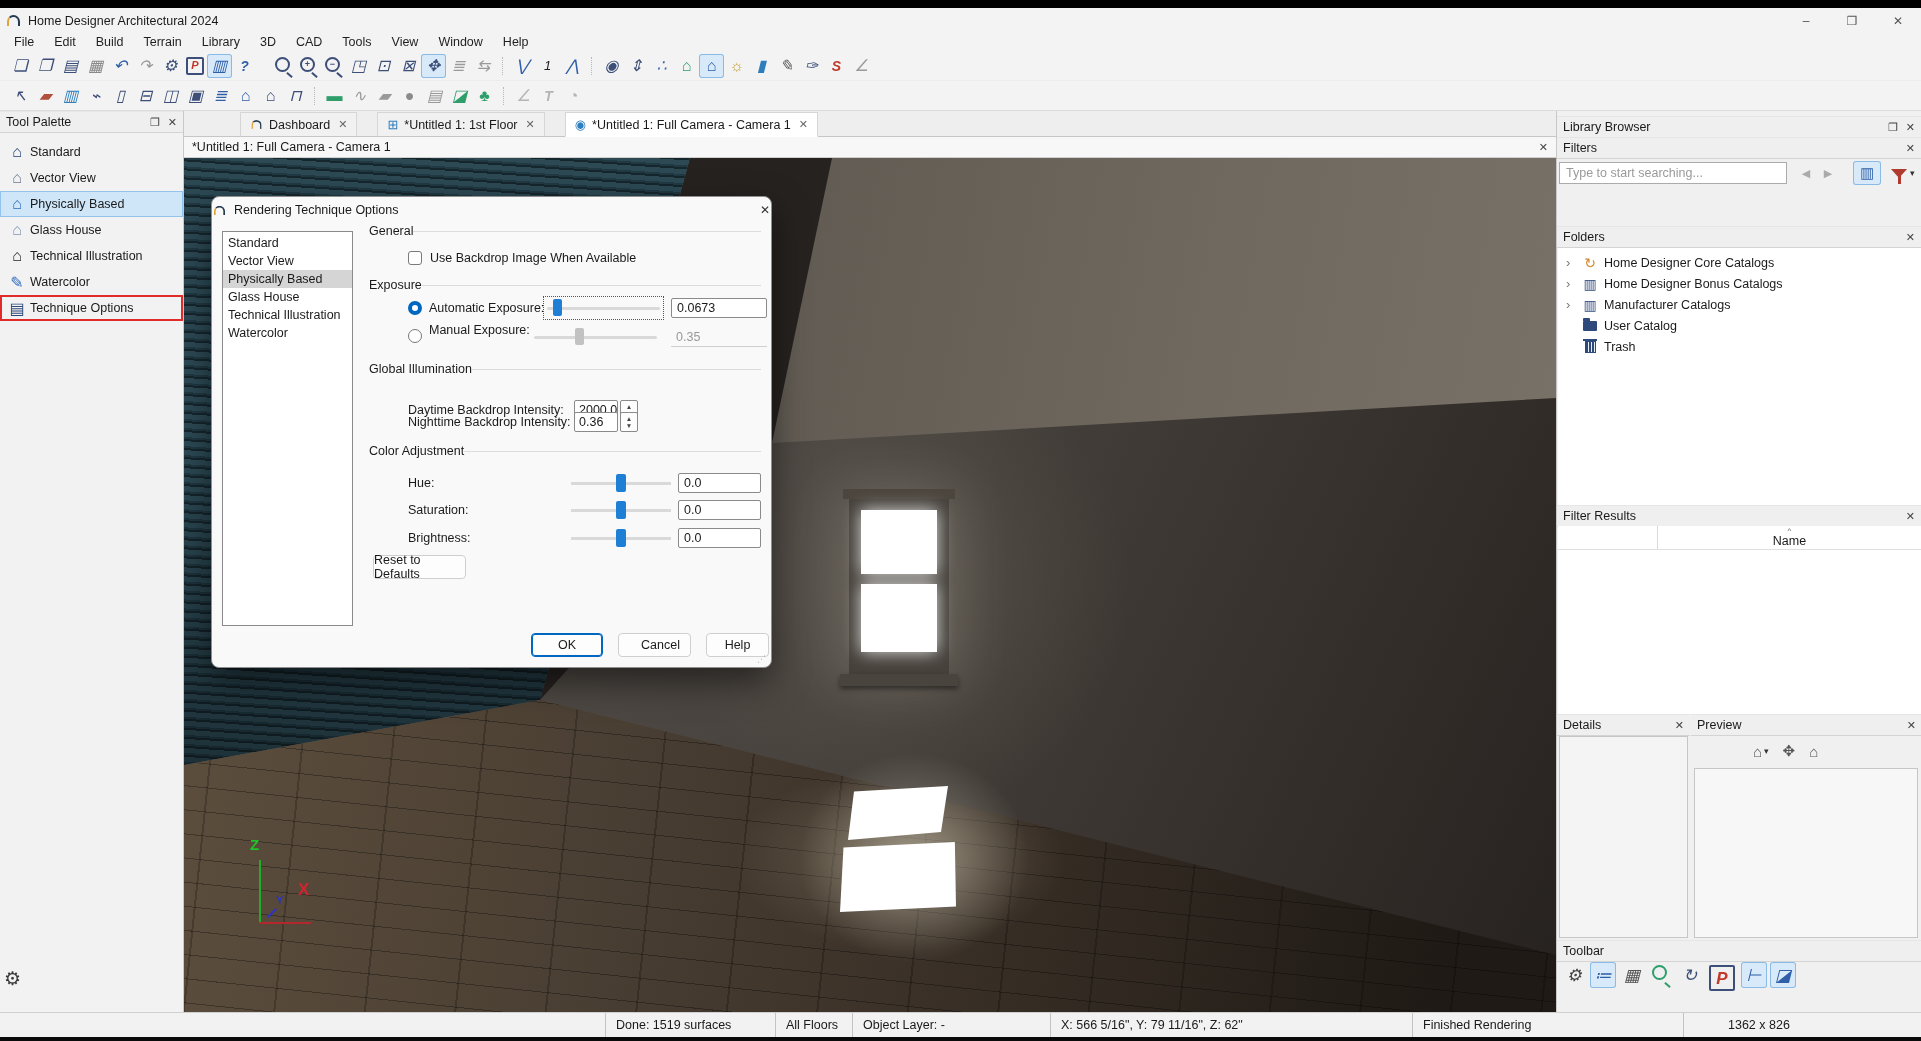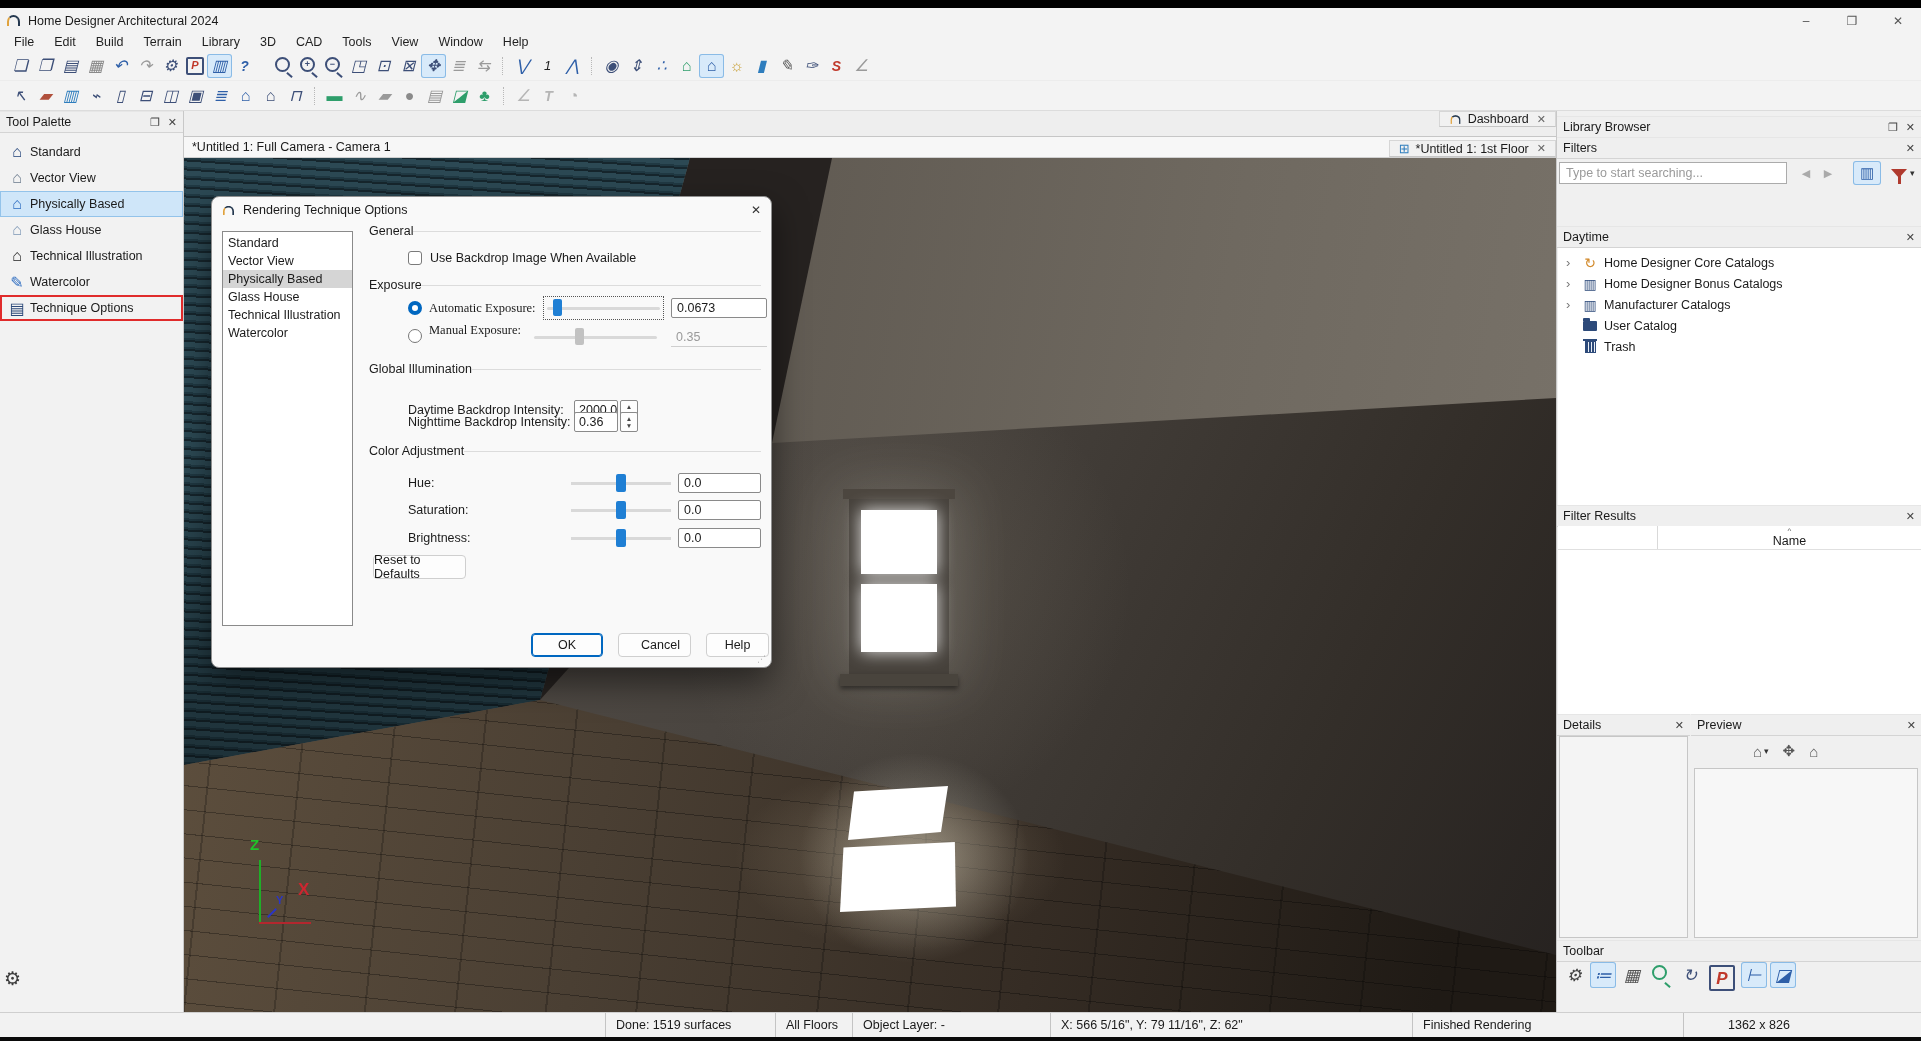--- a/index.html
+++ b/index.html
@@ -54,21 +54,21 @@
   .pitem { display:flex; align-items:center; height:26px; padding-left:6px; width:100%; }
   .pitem .picon { width:22px; font-size:16px; text-align:center; }
   .pitem .plabel { font-size:12.5px; margin-left:2px; }
   .pitem.selected { background:#cfe6f9; box-shadow:inset 0 0 0 1px #93c3ea; }
   .pitem.boxed { box-shadow:inset 0 0 0 2px #e02b2b; }
   .pal-gear { position:absolute; left:4px; bottom:22px; font-size:19px; color:#3c3c3c; }
 
   
   .center { position:absolute; left:184px; top:0; width:1372px; height:100%; }
   .tabbar { position:relative; height:26px; background:#eeeeee; border-bottom:1px solid #c6c6c6;
-            display:flex; align-items:flex-end; padding-left:56px; gap:14px;flex-direction:column; }
+            display:flex; align-items:flex-end; padding-left:56px; gap:20px; }
   .tab { height:25px; display:flex; align-items:center; gap:6px; padding:0 9px; font-size:12.5px;
          background:#f1f1f1; border:1px solid #d6d6d6; border-bottom:1px solid #c6c6c6; margin-bottom:-1px; }
   .tab.active { background:#fff; border-bottom-color:#fff; }
   .tab .ticon { font-size:13px; color:#2e7dbd; }
   .tab .tx { color:#666; font-size:11px; margin-left:2px; }
   .viewtitle { height:21px; background:#f7f7f7; border-bottom:1px solid #d0d0d0; display:flex;
                align-items:center; padding:0 8px; font-size:12.5px; }
   .viewtitle .vx { margin-left:auto; color:#444; font-size:11px; }
 
   
@@ -113,21 +113,21 @@
   .axis .xl { position:absolute; left:54px; top:46px; color:#cc2630; font-size:17px; }
   .axis .yl { position:absolute; left:32px; top:60px; color:#2b35c4; font-size:11px; }
   .axis .yline { position:absolute; left:22px; top:78px; width:12px; height:2px; background:#2b35c4;
                  transform:rotate(-45deg); }
 
   
   .dialog { position:absolute; left:27px; top:38px; width:561px; height:472px; background:#f9f9f9;
             border:1px solid #8f8f8f; border-radius:8px; box-shadow:0 14px 34px rgba(0,0,0,0.5);
             font-size:12.5px; }
   .dlg-title { position:absolute; left:0; top:0; width:100%; height:26px; display:flex; align-items:center;
-               padding:0 10px; }
+               padding:0 1px; }
   .dlg-title .t { margin-left:8px; }
   .dlg-close { margin-left:auto; font-size:12px; color:#333; }
   .dlg-list { position:absolute; left:10px; top:34px; width:131px; height:395px; background:#fff;
               border:1px solid #8a8a8a; padding-top:2px; }
   .dlg-list .li { height:18px; line-height:18px; padding-left:5px; white-space:nowrap; }
   .dlg-list .li.selected { background:#d5d5d5; }
 
   .grp { position:absolute; left:157px; right:10px; display:flex; align-items:center; }
   .grp .gline { flex:1; height:1px; background:#dcdcdc; }
   .g-general { top:27px; }
@@ -135,21 +135,21 @@
   .g-gi { top:165px; }
   .g-ca { top:247px; }
 
   .chkrow { position:absolute; left:196px; top:54px; display:flex; align-items:center; gap:8px; }
   .chk { width:14px; height:14px; border:1px solid #7a7a7a; border-radius:3px; background:#fff; }
 
   .radio { position:absolute; width:14px; height:14px; border-radius:50%; background:#fff; border:1px solid #777; }
   .radio.sel { border:4px solid #0067c0; }
   .r-auto { left:196px; top:104px; }
   .r-manual { left:196px; top:132px; }
-  .rlabel { position:absolute; left:217px; height:18px; line-height:18px;font-family:Liberation Serif, serif; }
+  .rlabel { position:absolute; left:217px; height:18px; line-height:18px; }
   .l-auto { top:102px; }
   .l-manual { top:124px; color:#1a1a1a; }
 
   .slwrap { position:absolute; height:24px; }
   .slwrap.focus { border:1px dotted #555; }
   .sl { position:absolute; inset:2px 3px; }
   .sl .track { position:absolute; top:8px; left:0; right:0; height:3px; background:#d9d9d9; border-radius:2px; }
   .sl .thumb { position:absolute; top:0; width:9px; height:17px; background:#1f7fd4; border-radius:2px; }
   .sl .thumb.gray { background:#c2c2c2; }
   .w-auto { left:331px; top:99px; width:121px; }
@@ -679,21 +679,21 @@
         <span class="navarr">◀</span>
         <span class="navarr">▶</span>
         <span class="libtoggle">▥</span>
         <span class="funnelwrap">
           <span class="i-funnel"></span>
           <span class="ddarr">▾</span>
         </span>
       </div>
 
       <div class="sechdr lib-folders-h">
-        <span>Daytime</span>
+        <span>Folders</span>
         <span class="hdr-icons">
             <span>✕</span>
           </span>
       </div>
       <div class="tree">
         <div class="trow">
             <span class="chev">›</span>
             <span class="ticn">
               <span style="color: rgb(210, 138, 44);">↻</span>
             </span>

